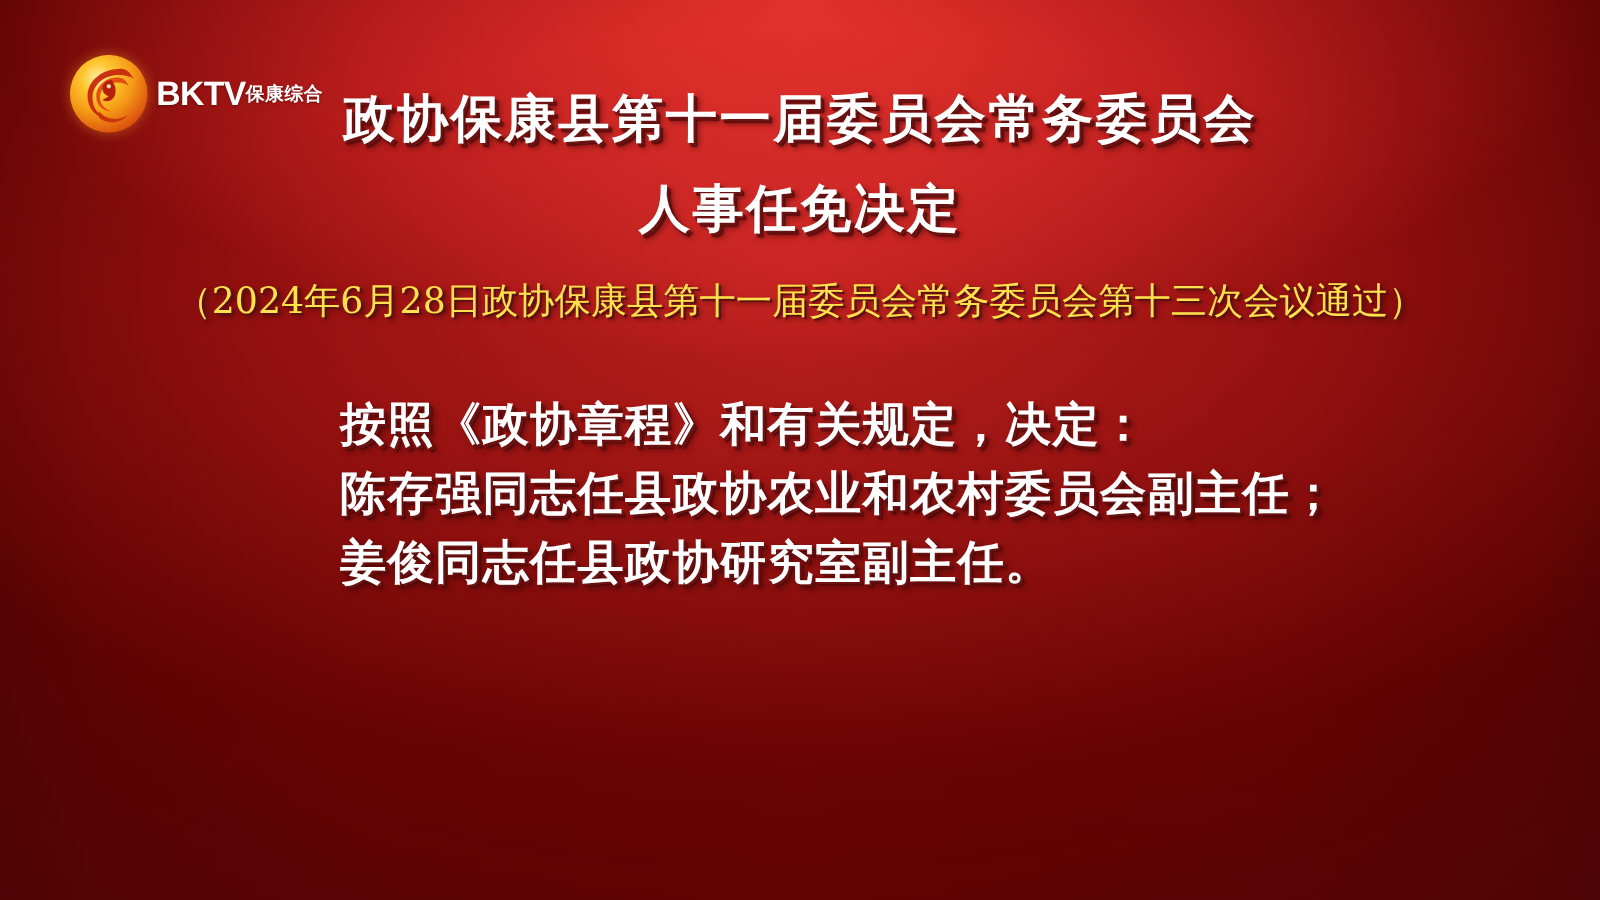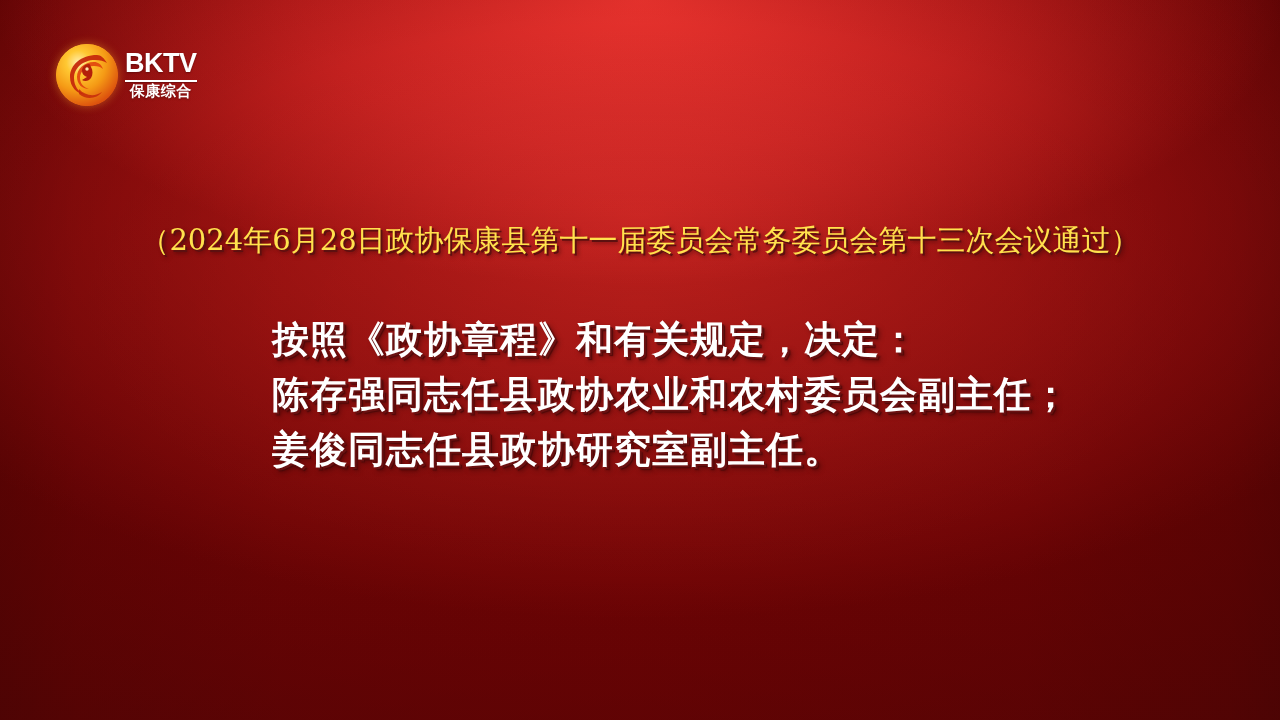--- a/index.html
+++ b/index.html
@@ -82,21 +82,21 @@
 
   .logo-emblem svg {
     position: absolute;
     inset: 0;
     width: 100%;
     height: 100%;
   }
 
   .logo-wordmark {
     display: flex;
-    flex-direction: column;
+    flex-direction: row;
     align-items: center;
     line-height: 1;
   }
 
   .logo-bktv {
     font-family: "Liberation Sans", "DejaVu Sans", sans-serif;
     font-weight: 700;
     font-size: 27px;
     letter-spacing: -0.5px;
     color: #ffffff;
@@ -105,21 +105,21 @@
 
   .logo-rule {
     width: 100%;
     height: 2px;
     background: #ffffff;
     margin: 3px 0 3px 0;
     box-shadow: 0 1px 1px rgba(90, 10, 10, 0.6);
   }
 
   .logo-sub {
-    font-family: Liberation Mono, monospace;
+    font-family: Liberation Sans, sans-serif;
     font-weight: 700;
     font-size: 15px;
     letter-spacing: 0.5px;
     color: #ffffff;
     text-shadow: 0 1px 2px rgba(90, 10, 10, 0.75);
     white-space: nowrap;
   }
 
   
   .title-block {
@@ -221,20 +221,24 @@
         <path d="M23 45 C29 52 39 53 46 48 C41 55 30 56 23 50 Z" fill="#c6290c" opacity="0.85"></path>
       </svg>
     </div>
     <div class="logo-wordmark">
       <div class="logo-bktv">BKTV</div>
       <div class="logo-rule"></div>
       <div class="logo-sub">保康综合</div>
     </div>
   </div>
 
+  <div class="title-block">
+    <div class="title-line line1">政协保康县第十一届委员会常务委员会</div>
+    <div class="title-line line2">人事任免决定</div>
+  </div>
 
   <div class="subtitle">（2024年6月28日政协保康县第十一届委员会常务委员会第十三次会议通过）</div>
 
   <div class="body-block">
     <div class="body-line">按照《政协章程》和有关规定，决定：</div>
     <div class="body-line">陈存强同志任县政协农业和农村委员会副主任；</div>
     <div class="body-line">姜俊同志任县政协研究室副主任。</div>
   </div>
 
 </div>

